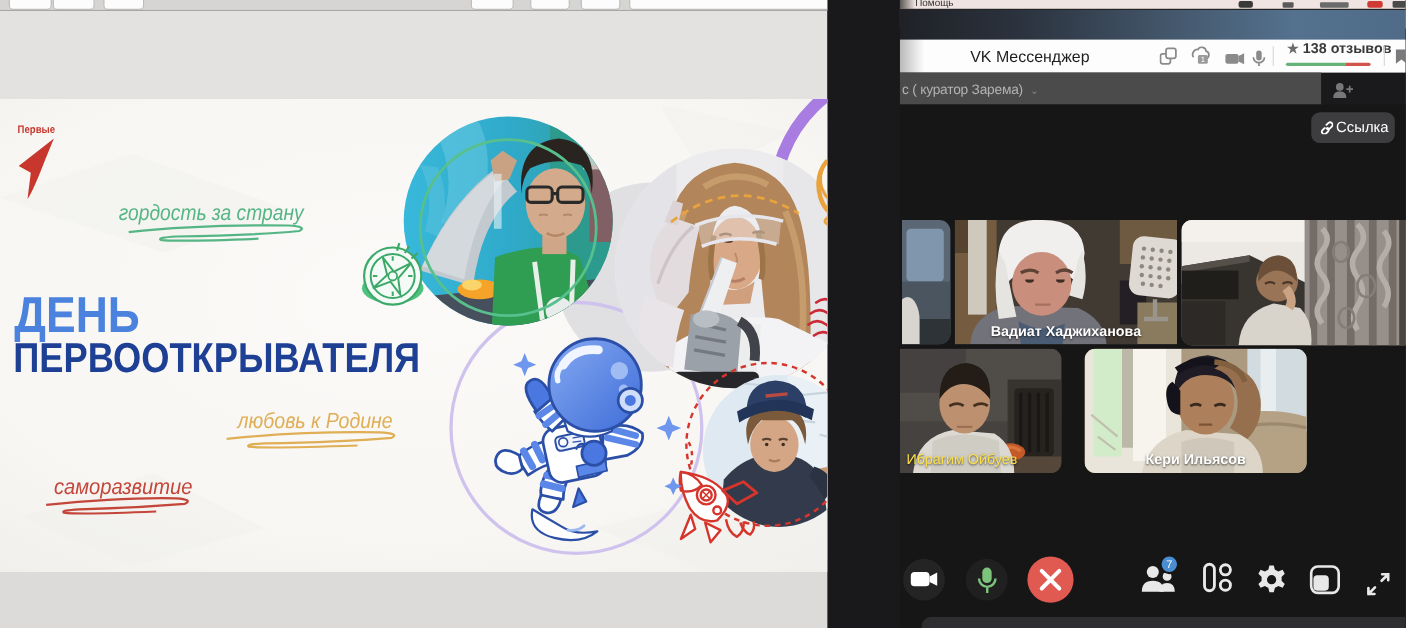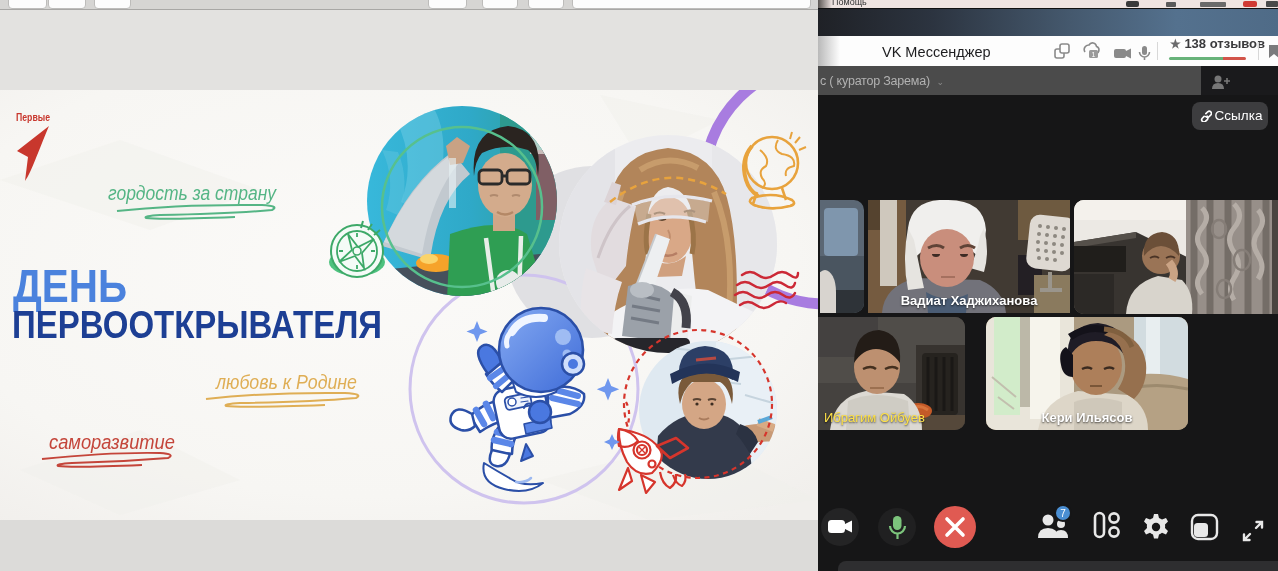--- a/index.html
+++ b/index.html
@@ -3,21 +3,21 @@
 <meta charset="utf-8">
 <style>
   html,body{margin:0;padding:0;}
   body{width:1278px;height:571px;overflow:hidden;position:relative;
        font-family:"Liberation Sans",sans-serif;background:#19191b;}
   .abs{position:absolute;}
 </style>
 </head>
 <body>
 
-<div class="abs" style="left:0;top:0;width:818px;height:571px;background:#e3e2e0;overflow:hidden;">
+<div class="abs" style="left:0;top:0;width:752px;height:571px;background:#e3e2e0;overflow:hidden;">
 
   <div class="abs" style="left:0;top:0;width:818px;height:9px;background:#d6d5d3;border-bottom:1px solid #a8a7a5;"></div>
   <div class="abs" style="left:8px;top:-4px;width:37px;height:11px;background:#fcfcfc;border:1px solid #bdbcba;border-radius:4px;"></div>
   <div class="abs" style="left:48px;top:-4px;width:36px;height:11px;background:#fcfcfc;border:1px solid #bdbcba;border-radius:4px;"></div>
   <div class="abs" style="left:94px;top:-4px;width:35px;height:11px;background:#fcfcfc;border:1px solid #bdbcba;border-radius:4px;"></div>
   <div class="abs" style="left:428px;top:-4px;width:37px;height:11px;background:#fcfcfc;border:1px solid #bdbcba;border-radius:4px;"></div>
   <div class="abs" style="left:482px;top:-4px;width:34px;height:11px;background:#fcfcfc;border:1px solid #bdbcba;border-radius:4px;"></div>
   <div class="abs" style="left:528px;top:-4px;width:34px;height:11px;background:#fcfcfc;border:1px solid #bdbcba;border-radius:4px;"></div>
   <div class="abs" style="left:572px;top:-4px;width:237px;height:11px;background:#fcfcfc;border:1px solid #bdbcba;border-radius:4px;"></div>
 

